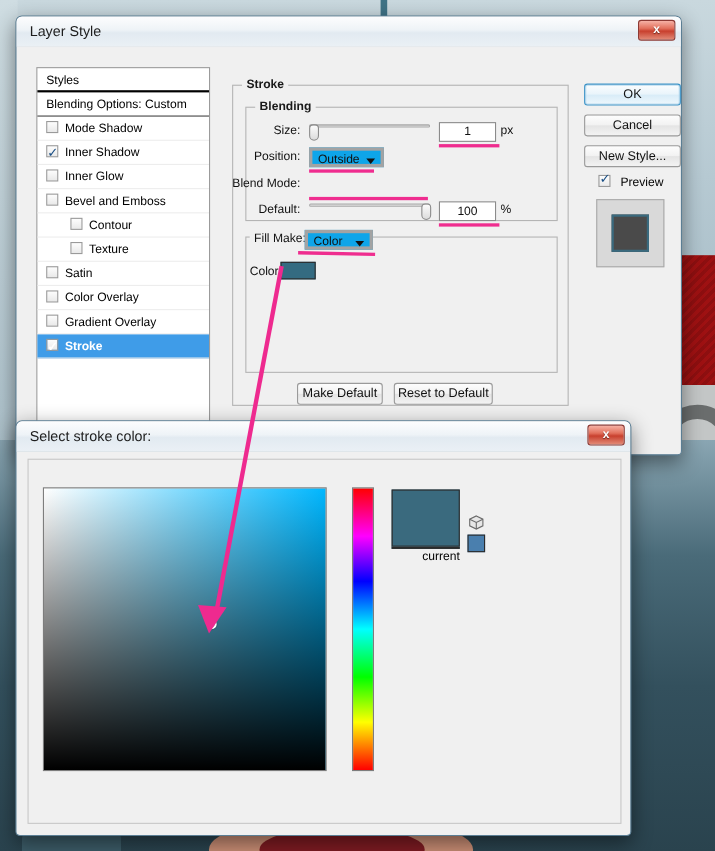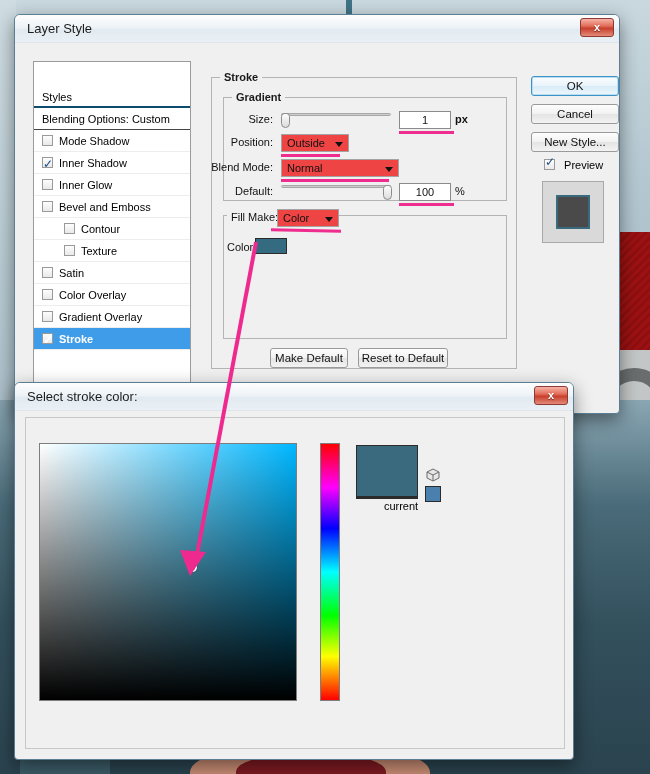--- a/index.html
+++ b/index.html
@@ -60,36 +60,36 @@
 
   
   .grp { position:absolute; border:1px solid #b4b4b4; }
   .grp > .lg { position:absolute; top:-7px; left:8px; background:#f0f0f0;
                padding:0 4px; font-weight:bold; font-size:11px; color:#1a1a1a; }
 
   
   .lslist { position:absolute; background:#fff; border:1px solid #9b9b9b; }
   .lsrow { height:22px; line-height:22px; padding-left:8px; font-size:11px;
            border-bottom:1px solid #ededed; position:relative; cursor:pointer; }
-  .lsrow.hdr { font-weight:normal; border-bottom:2px solid #0c4a6e;margin-top:24px; }
+  .lsrow.hdr { font-weight:normal; border-bottom:2px solid #000000; }
   .lsrow.sub { padding-left:30px; }
   .lsrow.sel { background:#3f9ce8; color:#fff; font-weight:bold; }
   .cb { display:inline-block; width:11px; height:11px; border:1px solid #9a9a9a;
         background:linear-gradient(180deg,#fdfdfd,#e9e9e9); vertical-align:-1px;
         margin-right:6px; position:relative; }
   .cb.on::after { content:"✓"; position:absolute; left:0px; top:-5px;
                   font-size:12px; color:#1a4f85; }
   .lsrow.sel .cb.on::after { color:#fff; }
   .lsrow.sub .cb { margin-left:0; }
 
   
   .lbl { position:absolute; font-size:11px; text-align:right; color:#111; }
   .inp { position:absolute; background:#fff; border:1px solid #8b8b8b;
          font-size:11px; text-align:center; line-height:16px; color:#111; }
-  .sel-box { position:absolute; background:#ef4444; border:1px solid #a3a3a3;
+  .sel-box { position:absolute; background:#0ea5e9; border:3px solid #a3a3a3;
              font-size:11px; line-height:16px; padding-left:5px; color:#111; cursor:pointer; }
   .caret { position:absolute; right:5px; top:7px; width:0; height:0;
            border-left:4px solid transparent; border-right:4px solid transparent;
            border-top:5px solid #111; }
   .slider-track { position:absolute; height:3px; top:7px;
                   background:linear-gradient(180deg,#b8b8b8,#dedede);
                   border:1px solid #a8a8a8; border-radius:2px; }
   .slider-knob { position:absolute; width:9px; height:15px; top:1px;
                  background:linear-gradient(180deg,#fcfcfc,#dcdcdc);
                  border:1px solid #8b8b8b; border-radius:4px 4px 5px 5px; cursor:pointer; }
@@ -146,42 +146,38 @@
         <div class="lsrow"><span class="cb"></span><span>Gradient Overlay</span></div>
         <div class="lsrow sel"><span class="cb on"></span><span>Stroke</span></div>
       </div>
   </div>
 
   <div class="grp" style="left:196px; top:62px; width:306px; height:292px;">
     <span class="lg">Stroke</span>
   </div>
 
   <div class="grp" style="left:208px; top:82px; width:284px; height:104px;">
-    <span class="lg">Gradient</span>
+    <span class="lg">Blending</span>
   </div>
 
   <div class="lbl" style="left:198px; top:98px; width:60px;">Size:</div>
   <div class="slider-track" style="left:266px; top:98px; width:110px;"></div>
   <div class="slider-knob" style="left:266px; top:98px;"></div>
   <div class="inp" style="left:384px; top:96px; width:52px; height:18px;">1</div>
   <div class="pink-ul" style="left:384px; top:116px; width:55px;"></div>
-  <div class="lbl" style="left:440px; top:98px; width:20px; text-align:left;font-weight:bold;">px</div>
+  <div class="lbl" style="left:440px; top:98px; width:20px; text-align:left;">px</div>
 
   <div class="lbl" style="left:198px; top:121px; width:60px;">Position:</div>
   <div class="sel-box" style="left:266px; top:119px; width:68px; height:18px;">
     <span>Outside</span>
     <span class="caret"></span>
   </div>
   <div class="pink-ul" style="left:266px; top:139px; width:59px;"></div>
 
   <div class="lbl" style="left:186px; top:146px; width:72px;">Blend Mode:</div>
-  <div class="sel-box" style="left:266px; top:144px; width:118px; height:18px;">
-    <span>Normal</span>
-    <span class="caret"></span>
-  </div>
   <div class="pink-ul" style="left:266px; top:164px; width:108px;"></div>
 
   <div class="lbl" style="left:198px; top:170px; width:60px;">Default:</div>
   <div class="slider-track" style="left:266px; top:170px; width:110px;"></div>
   <div class="slider-knob" style="left:368px; top:170px;"></div>
   <div class="inp" style="left:384px; top:168px; width:52px; height:18px;">100</div>
   <div class="pink-ul" style="left:384px; top:188px; width:55px;"></div>
   <div class="lbl" style="left:440px; top:170px; width:20px; text-align:left;">%</div>
 
   <div class="grp" style="left:208px; top:200px; width:284px; height:124px;"></div>

